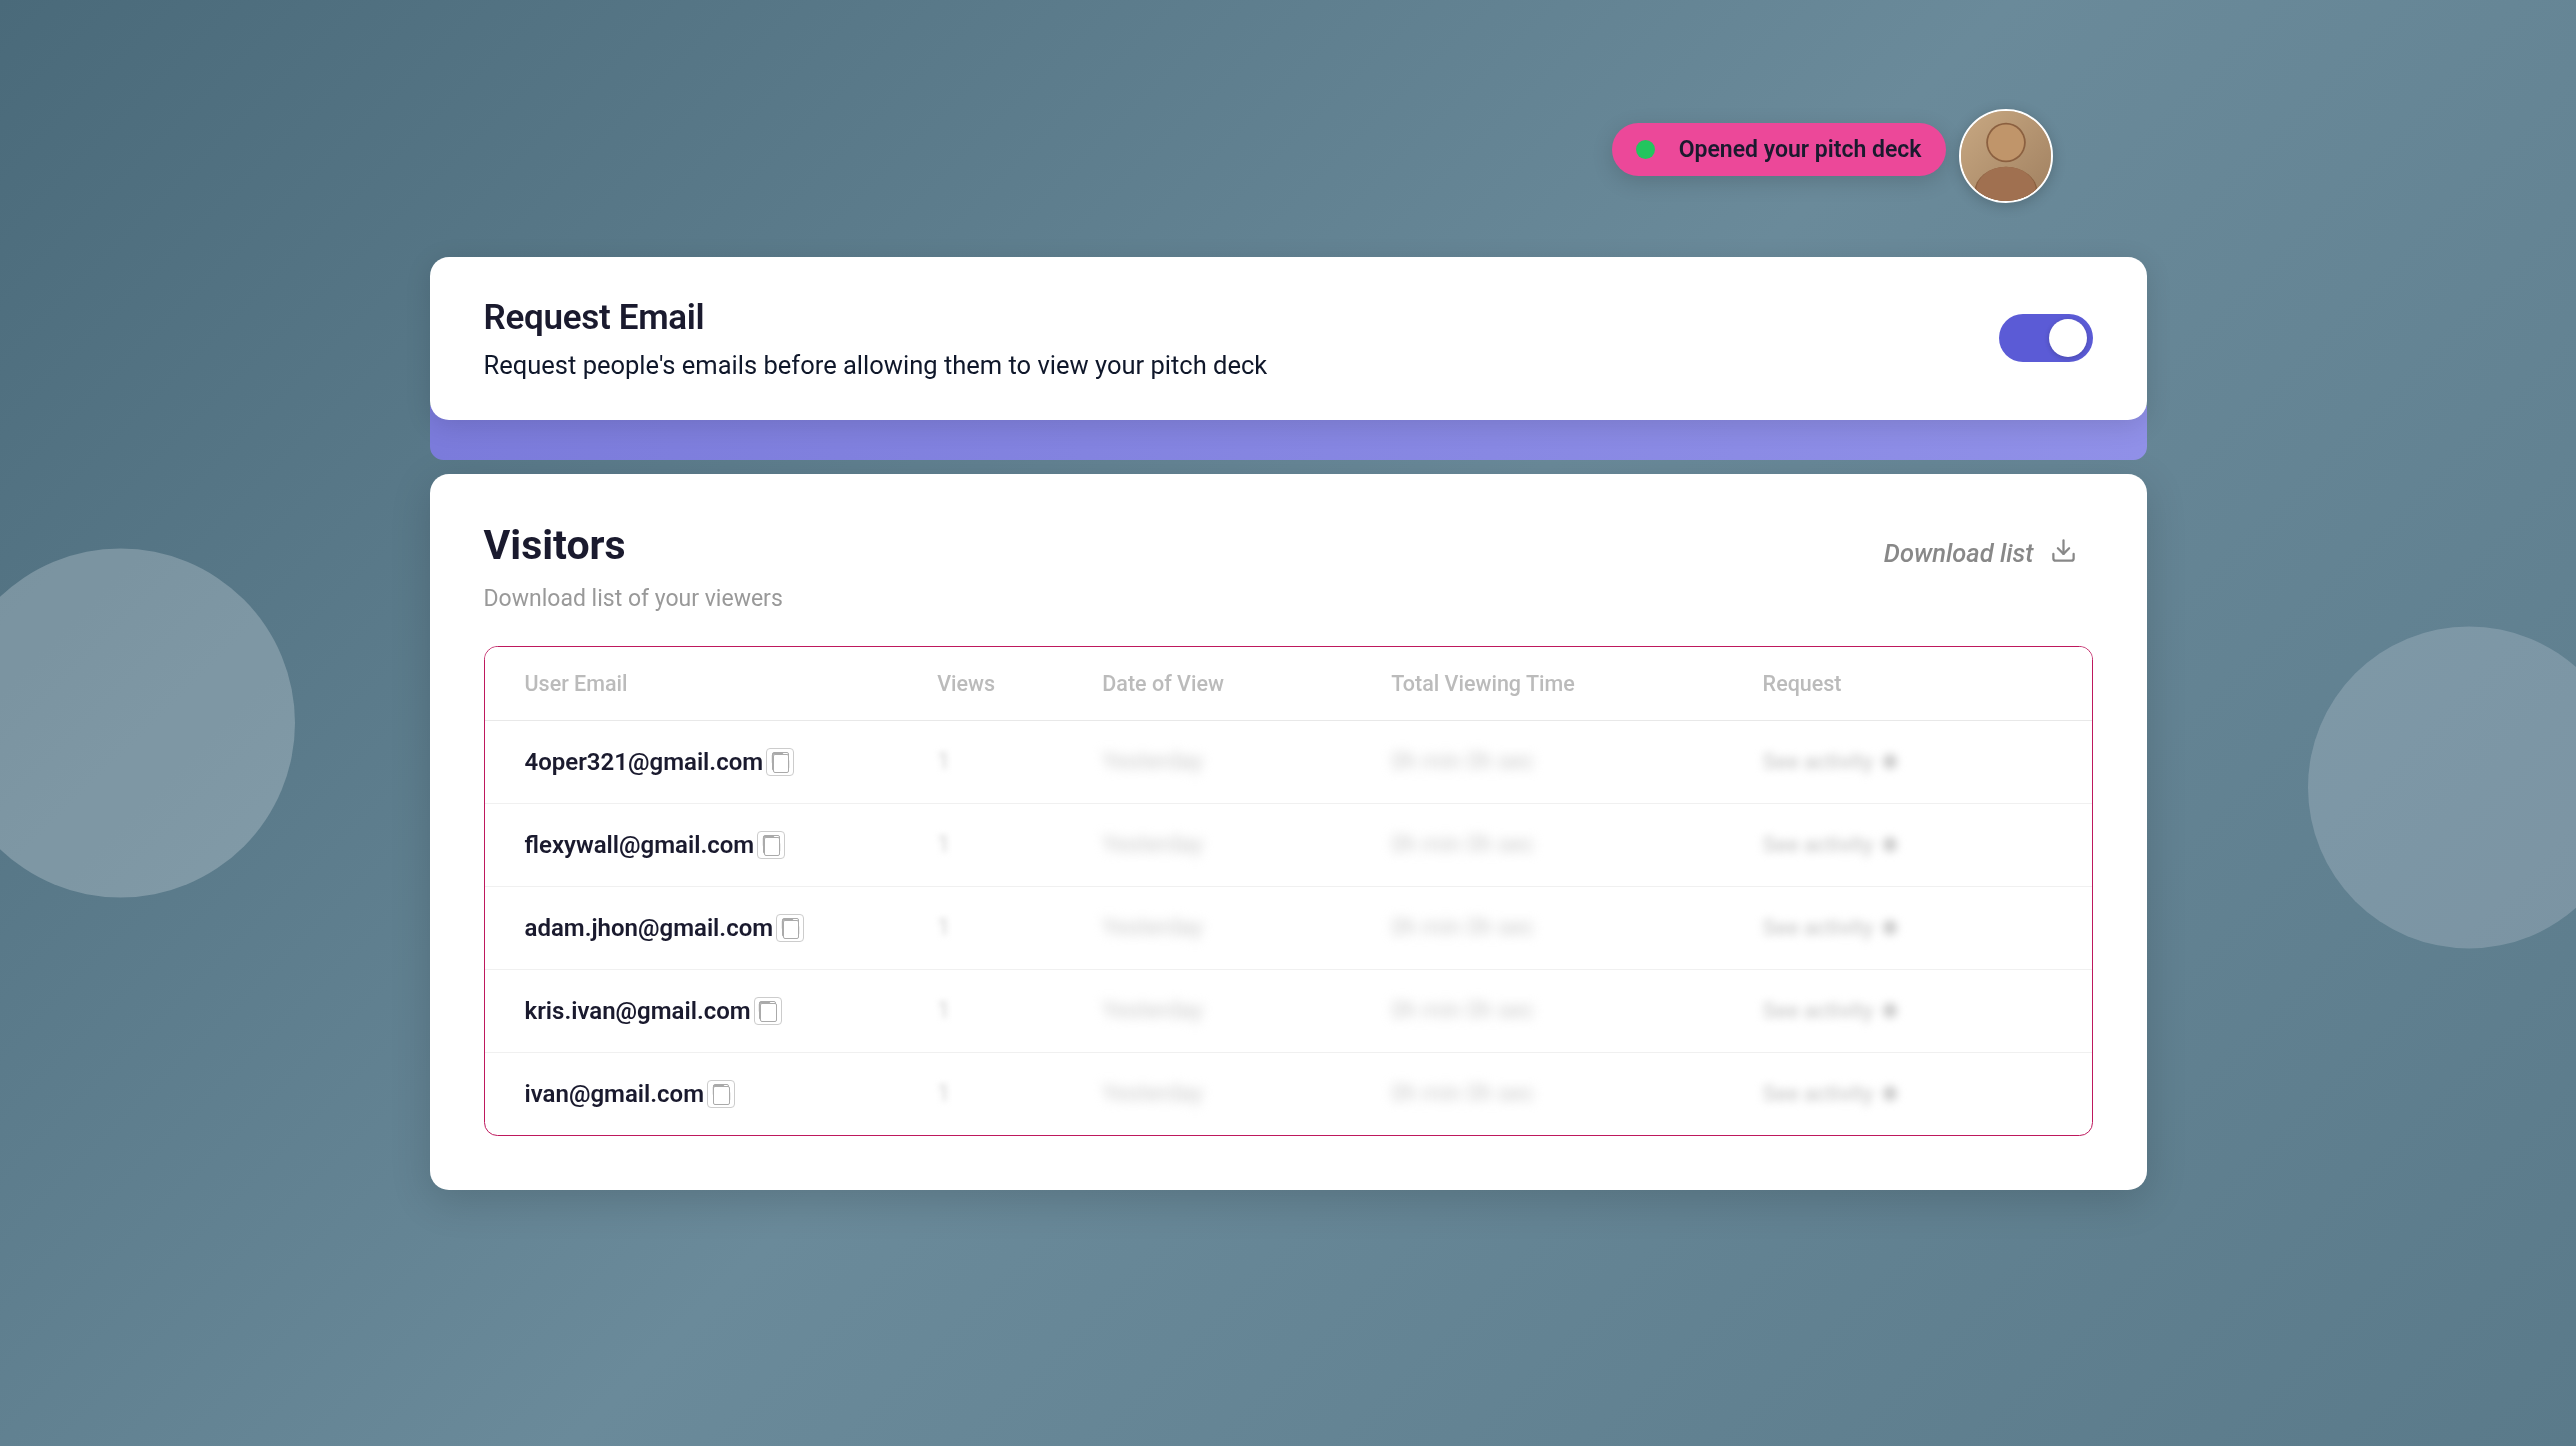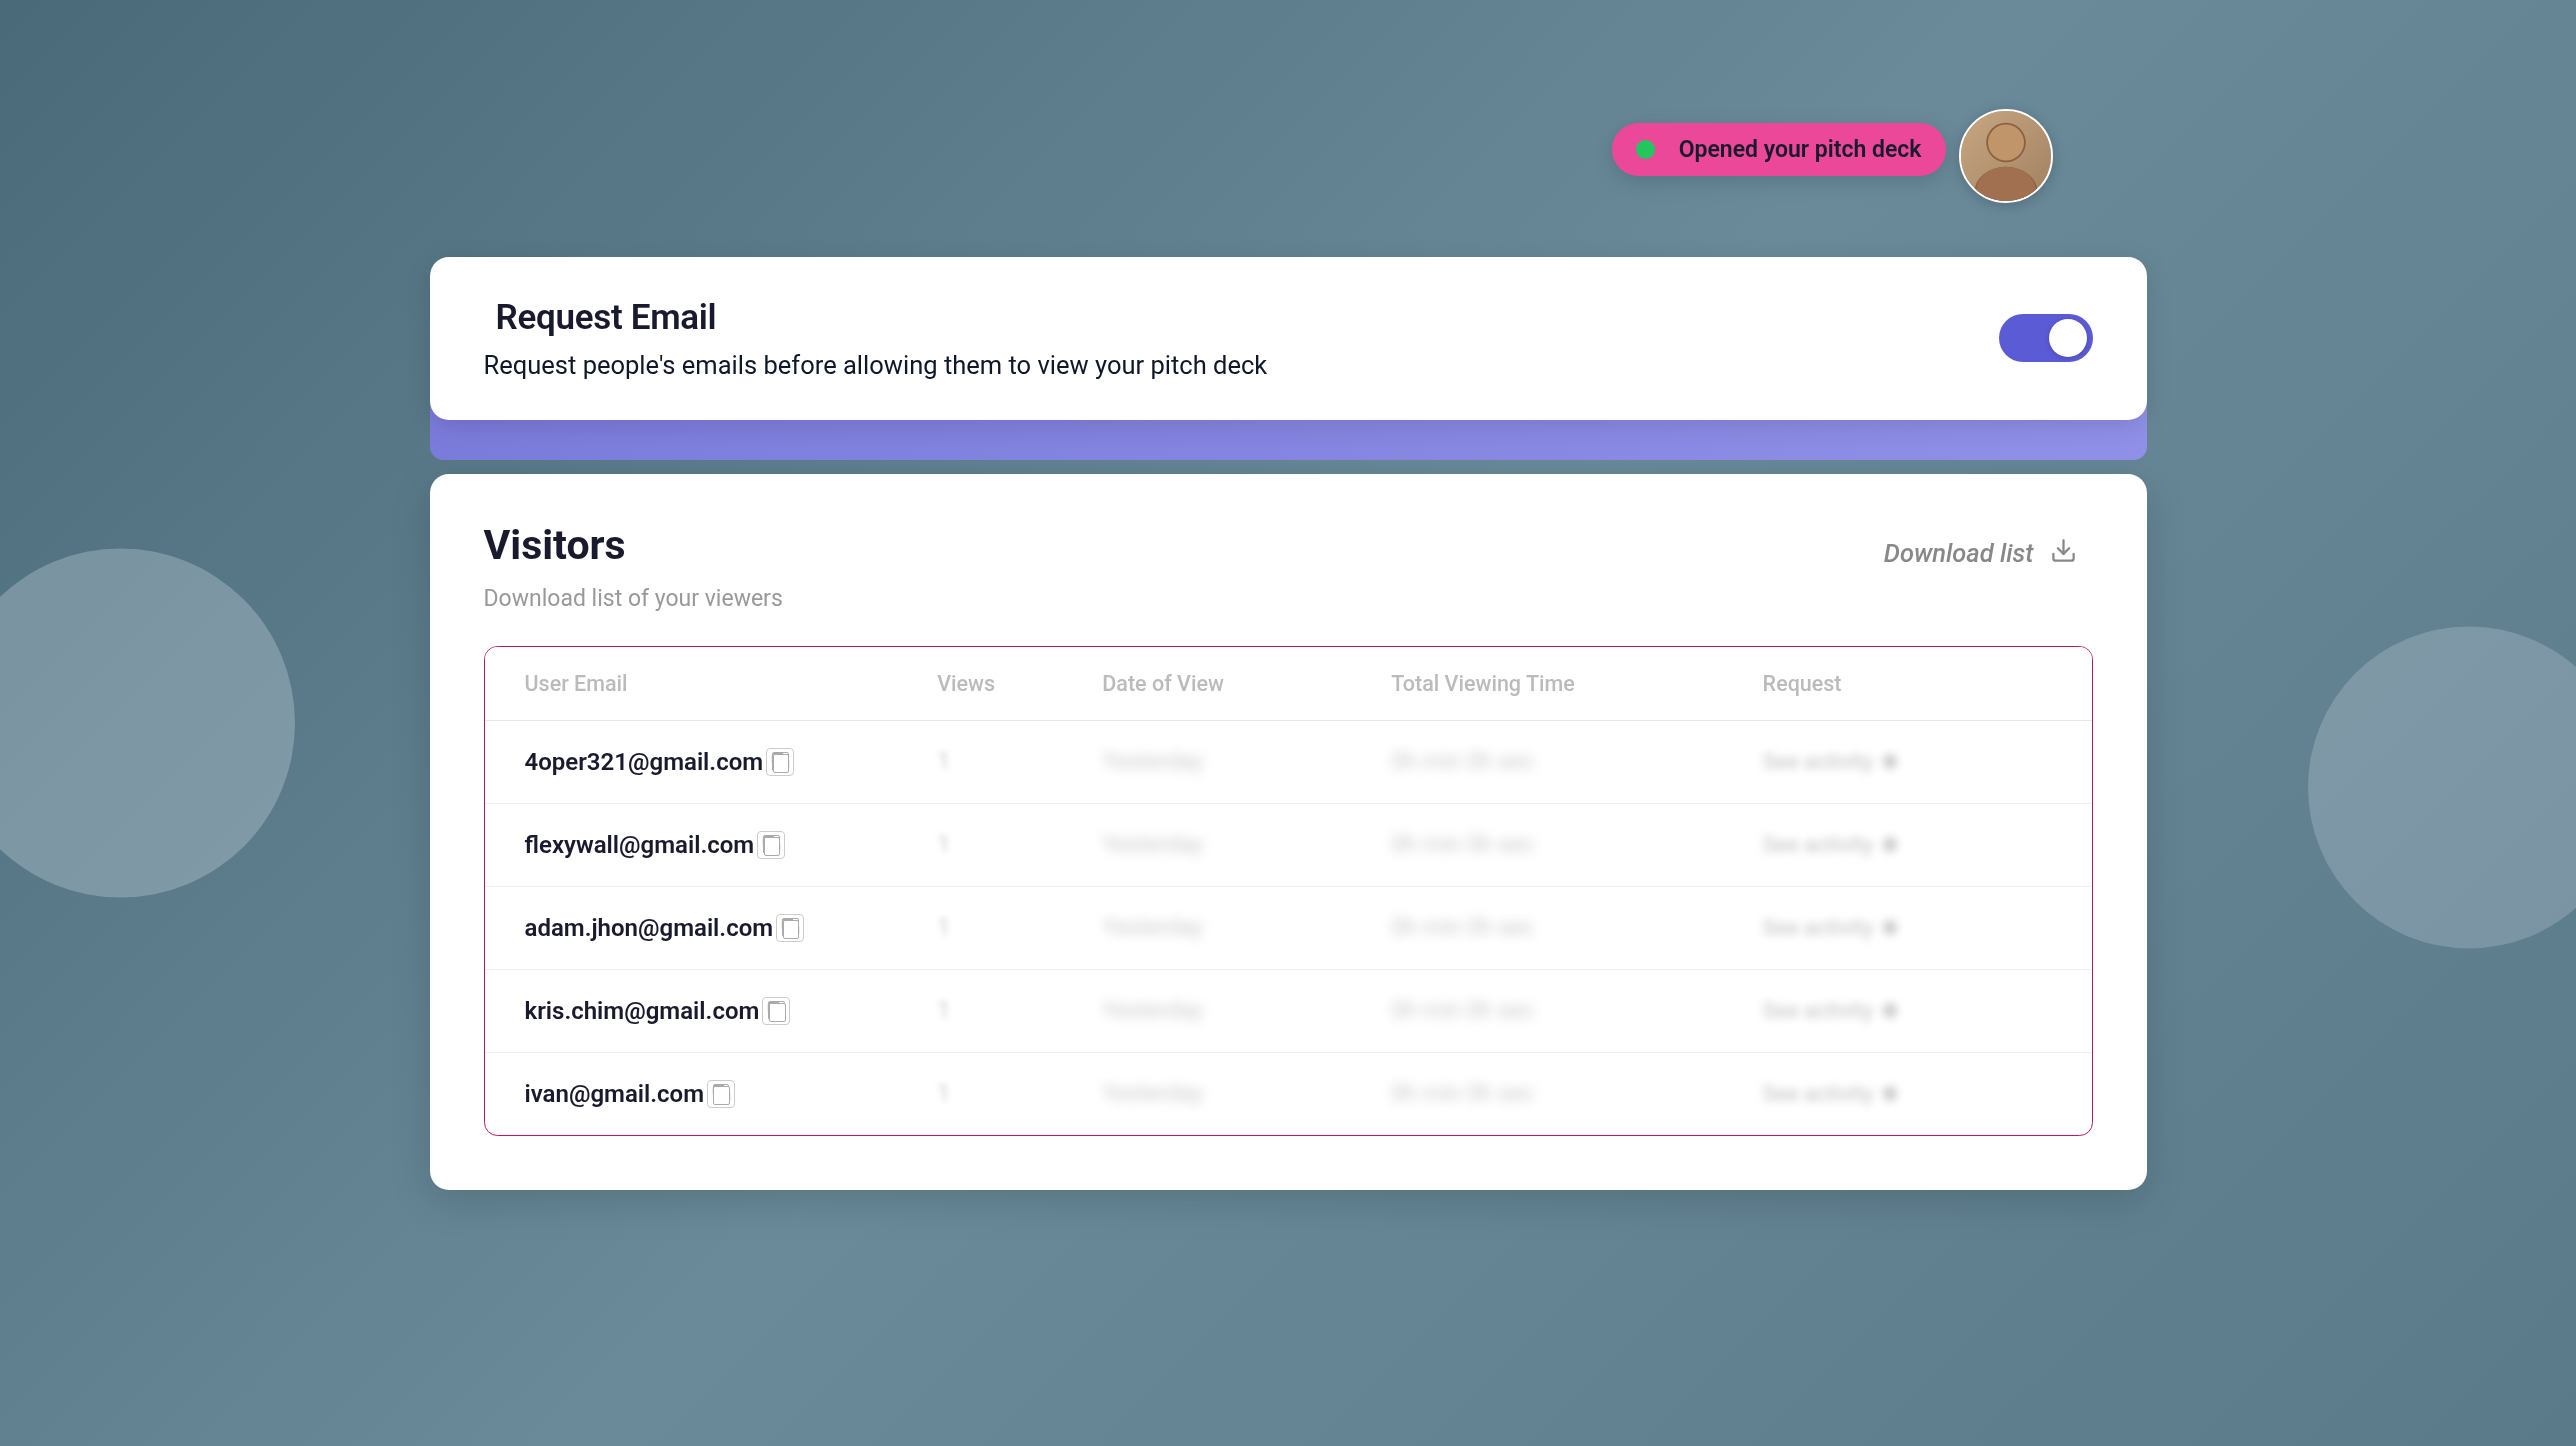--- a/index.html
+++ b/index.html
@@ -66,21 +66,20 @@
       z-index: 3;
       margin-bottom: -13.4px;
     }
 
     .request-email-text h2 {
       font-size: 35px;
       font-weight: 600;
       color: #1a1a2e;
       margin-bottom: 12px;
       letter-spacing: -0.3px;
-      margin-left: 12px;
     }
 
     .request-email-text p {
       font-size: 25.5px;
       color: #0f172a;
       font-weight: 400;
     }
 
     
     .toggle-container {
@@ -464,21 +463,21 @@
         <div class="blurred-cell">Yesterday</div>
         <div class="blurred-cell">0h min 0h sec</div>
         <div class="see-activity-btn">
           <span class="see-activity-text">See activity</span>
           <div class="activity-dot"></div>
         </div>
       </div>
 
       <div class="table-row">
         <div class="email-cell">
-          <span class="email-text">kris.chim@gmail.com</span>
+          <span class="email-text">kris.ivan@gmail.com</span>
           <div class="copy-icon">
             <svg width="19" height="19" viewBox="0 0 24 24" fill="none" stroke="#aaa" stroke-width="2">
               <rect x="9" y="9" width="13" height="13" rx="2" ry="2"></rect>
               <path d="M5 15H4a2 2 0 0 1-2-2V4a2 2 0 0 1 2-2h9a2 2 0 0 1 2 2v1"></path>
             </svg>
           </div>
         </div>
         <div class="number-cell">1</div>
         <div class="blurred-cell">Yesterday</div>
         <div class="blurred-cell">0h min 0h sec</div>

